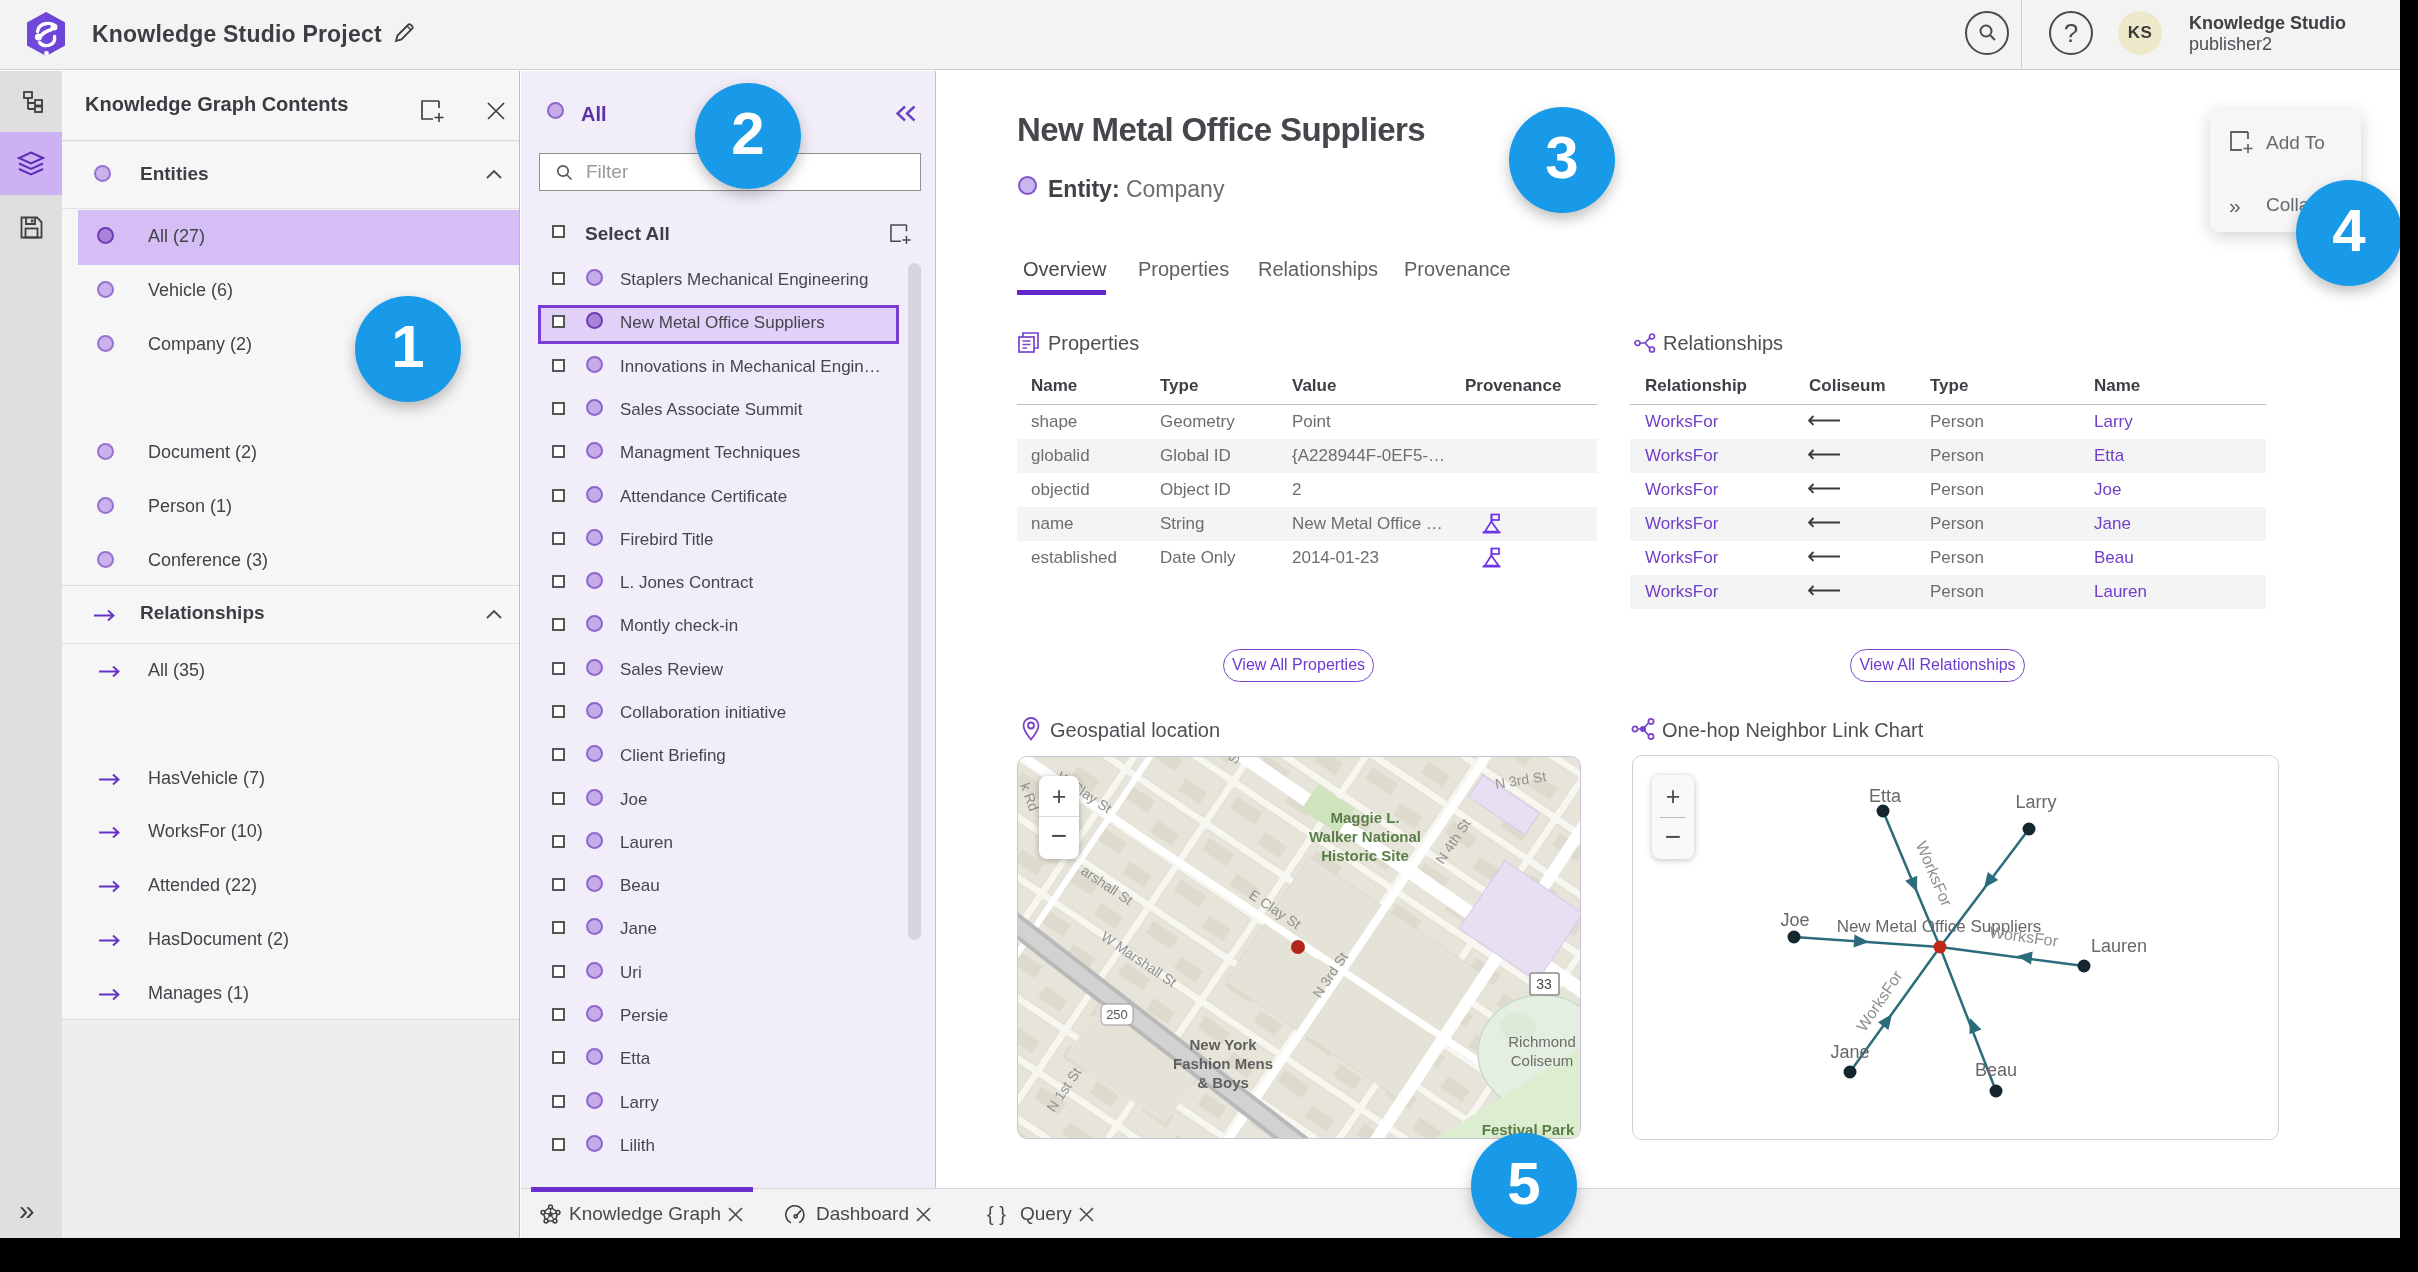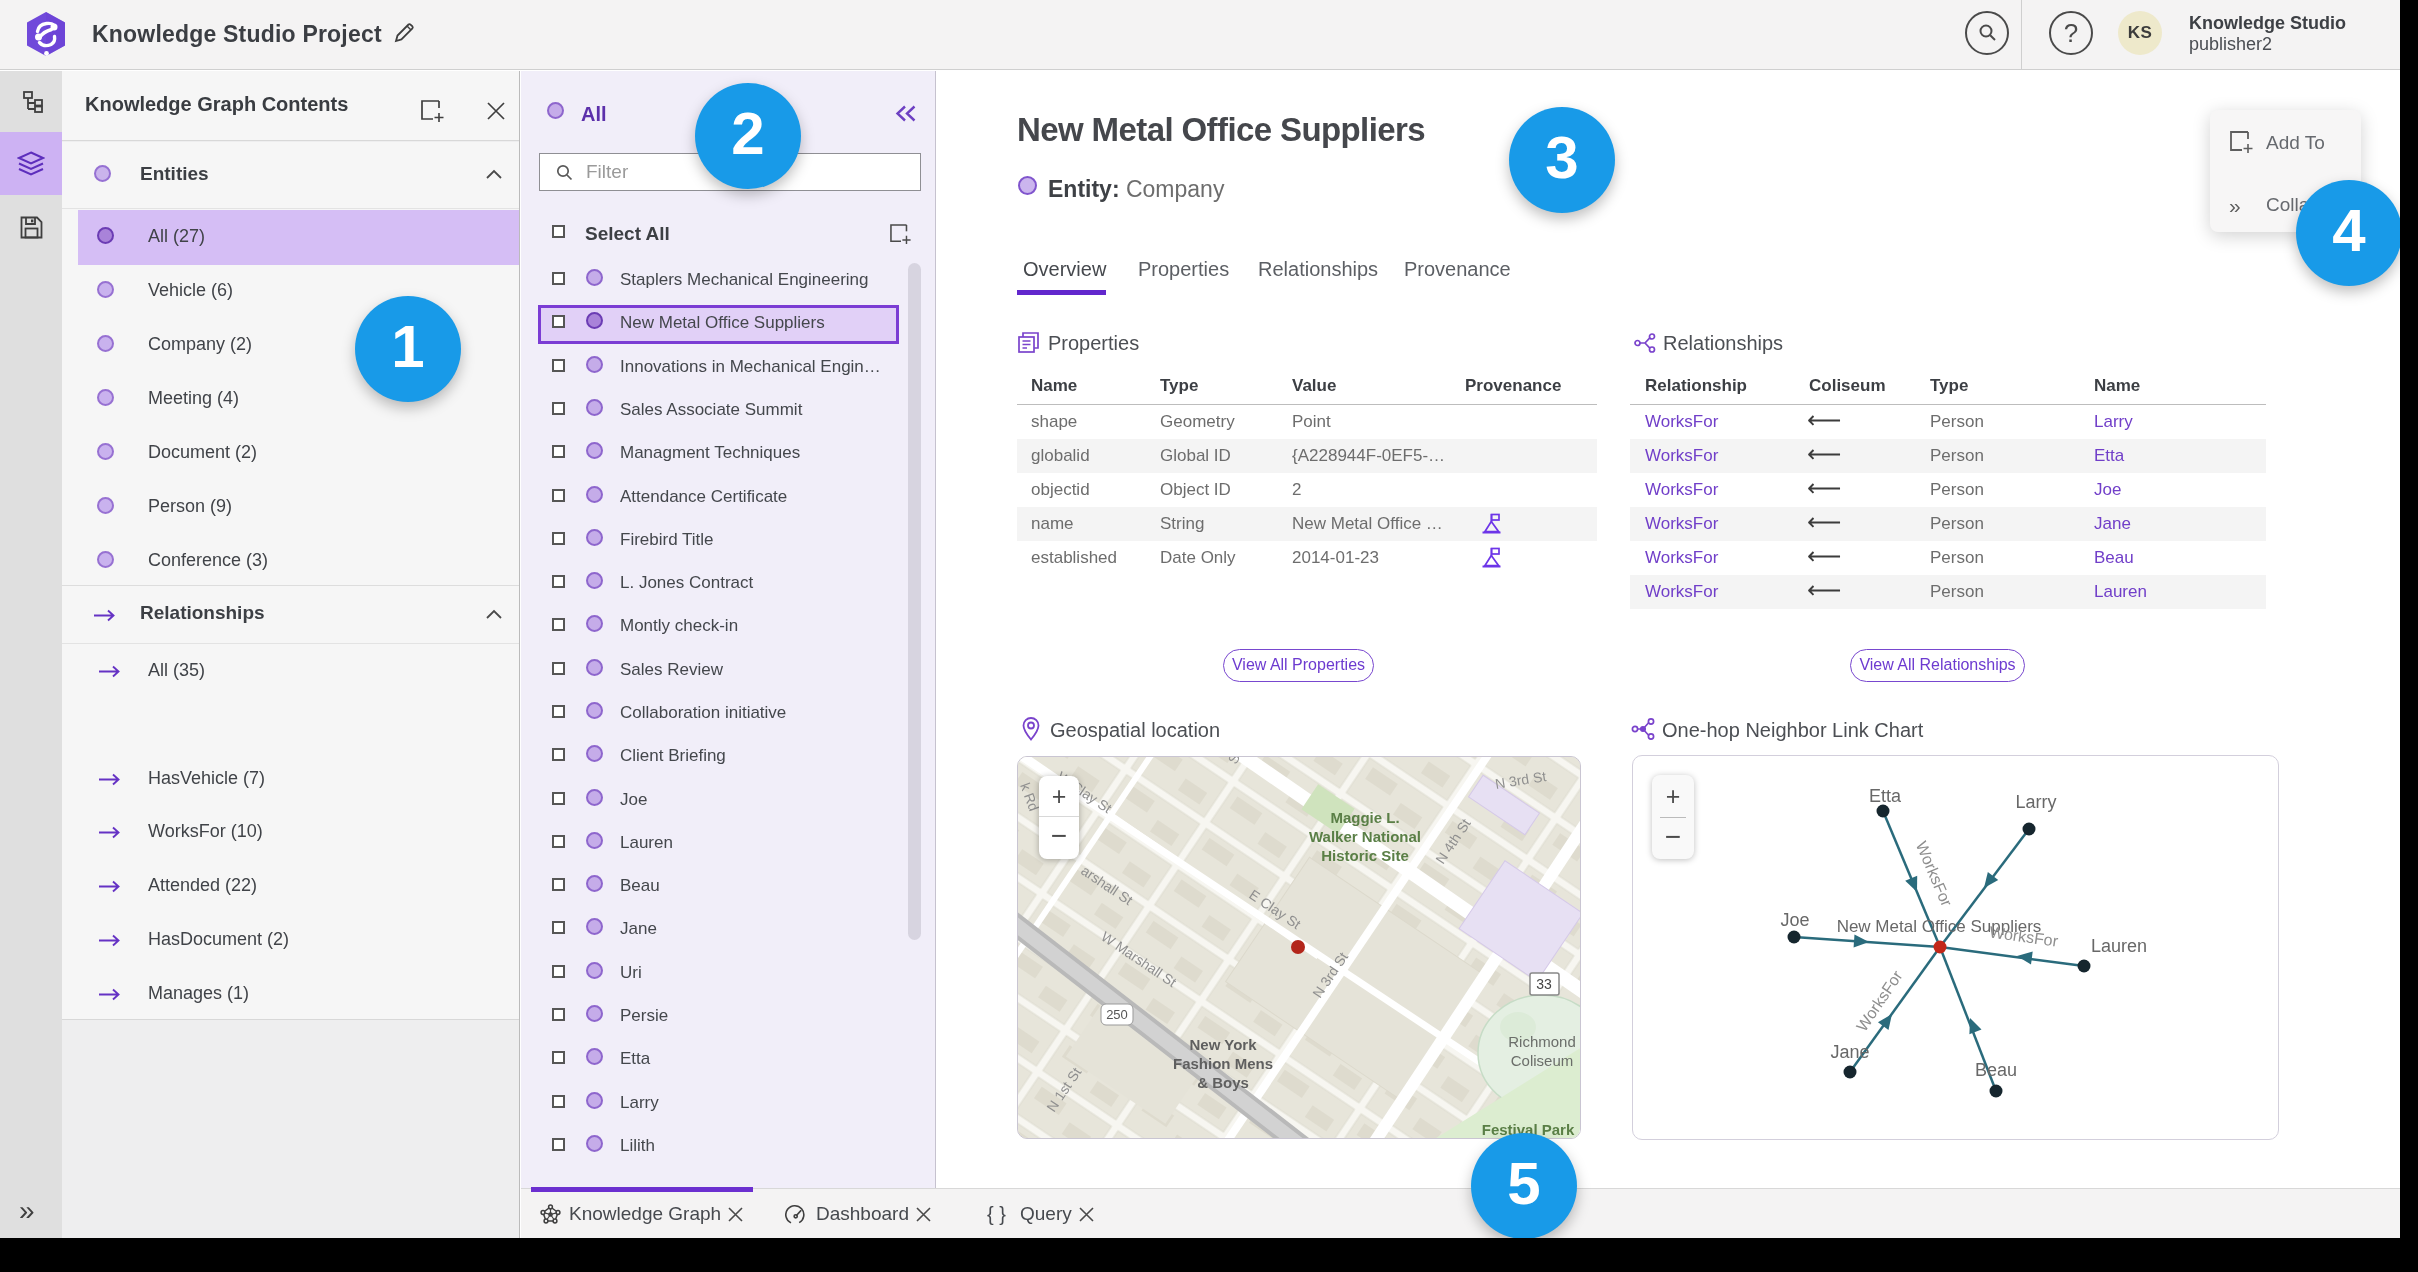--- a/index.html
+++ b/index.html
@@ -144,31 +144,27 @@
             <div class="txt">All (27)</div>
           </div>
         <div class="row1" style="top:122px;">
             <div class="circ"></div>
             <div class="txt">Vehicle (6)</div>
           </div>
         <div class="row1" style="top:176px;">
             <div class="circ"></div>
             <div class="txt">Company (2)</div>
           </div>
-        <div class="row1" style="top:230px;">
-            <div class="circ"></div>
-            <div class="txt">Meeting (4)</div>
-          </div>
         <div class="row1" style="top:284px;">
             <div class="circ"></div>
             <div class="txt">Document (2)</div>
           </div>
         <div class="row1" style="top:338px;">
             <div class="circ"></div>
-            <div class="txt">Person (9)</div>
+            <div class="txt">Person (1)</div>
           </div>
         <div class="row1" style="top:392px;">
             <div class="circ"></div>
             <div class="txt">Conference (3)</div>
           </div>
 
         <div class="abs" style="left:0; top:443px; width:457px; height:59px; border-top:1px solid #dddddd; border-bottom:1px solid #e3e3e3;">
           <svg class="abs" style="left:31px; top:23px;" width="23" height="13" viewBox="0 0 23 13" fill="none" stroke="#6532c4" stroke-width="1.9">
               <path d="M1 6.5 L20 6.5 M15 1.5 L20.5 6.5 L15 11.5"></path>
             </svg>

